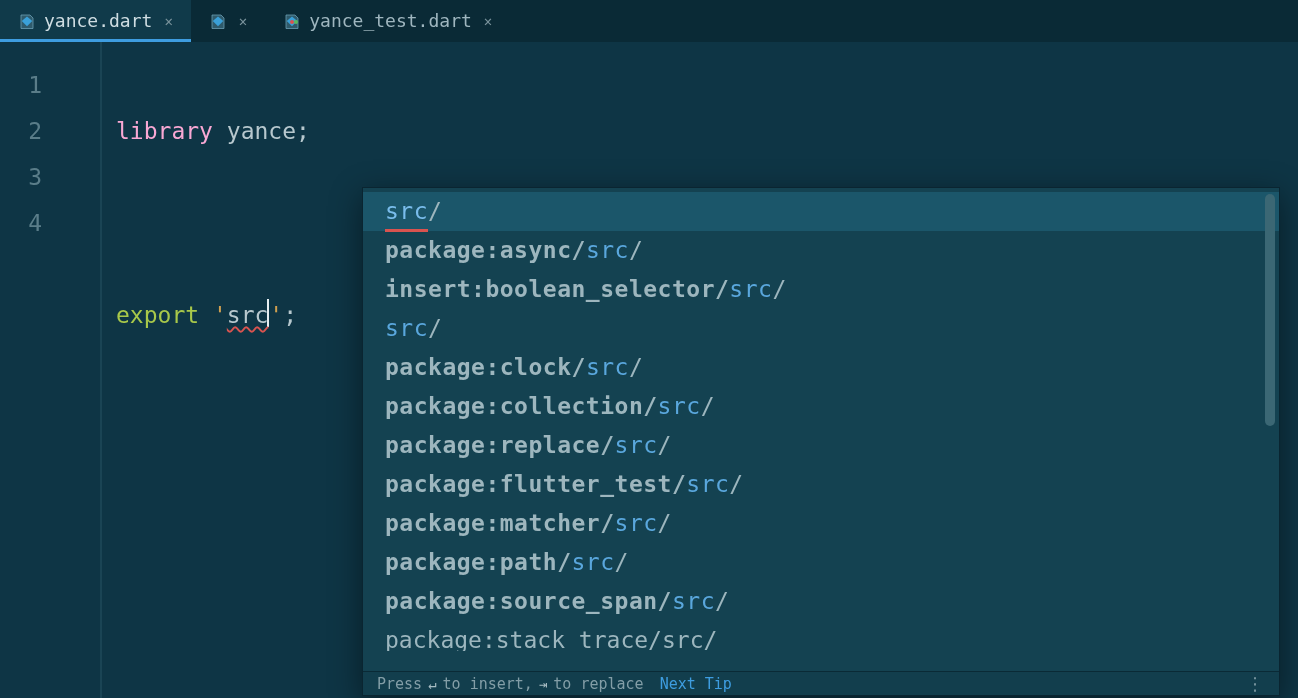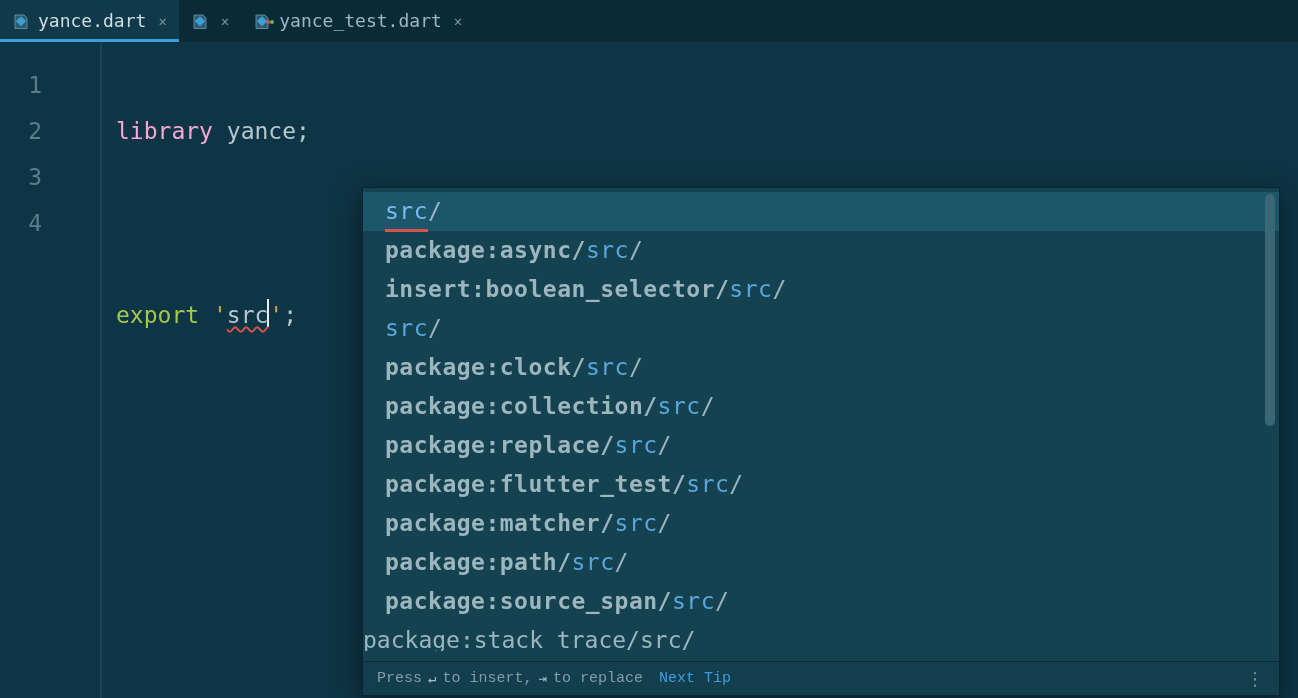--- a/index.html
+++ b/index.html
@@ -14,21 +14,21 @@
   .tab-bar {
     display: flex;
     height: 42px;
     background: #0a2a36;
     border-bottom: 1px solid #0a2a36;
   }
   .tab {
     display: flex;
     align-items: center;
     gap: 8px;
-    padding: 0 12px;
+    padding: 0 18px;
     height: 100%;
     color: #9fb6bf;
     font-size: 18px;
     cursor: pointer;
     position: relative;
   }
   .tab.active {
     background: #103a4a;
     color: #cfdde2;
   }
@@ -150,42 +150,42 @@
   .underline-match::after {
     content: "";
     position: absolute;
     left: 0; right: 0; bottom: -1px;
     height: 3px;
     background: #d9534f;
   }
   .popup-list .cut {
     height: 30px;
     overflow: hidden;
+    padding-left: 22px;
     color: #9db6be;
     font-size: 23px;
     line-height: 39px;
   }
   .popup-scroll {
     position: absolute;
     top: 6px; right: 4px;
     width: 10px; height: 232px;
     background: #3b6774;
     border-radius: 5px;
   }
   .popup-footer {
-    height: 34px;
+    height: 24px;
     border-top: 1px solid #0a2a36;
     background: #123e4d;
     display: flex;
     align-items: center;
     padding: 0 14px;
     font-size: 15px;
     color: #7a97a0;
     gap: 6px;
-    font-family: Liberation Mono, monospace;
   }
   .popup-footer .hint { color: #839ea7; }
   .popup-footer .link { color: #3e9de0; margin-left: 10px; cursor: pointer; text-align: right; }
   .popup-footer .spacer { flex: 1; }
   .popup-footer .more {
     color: #7a97a0;
     font-size: 18px;
     letter-spacing: 1px;
     cursor: pointer;
   }

